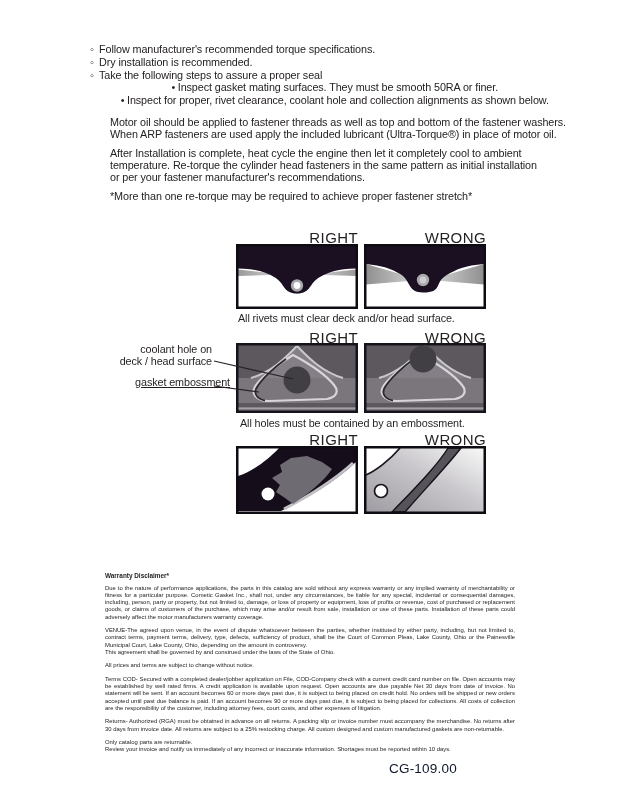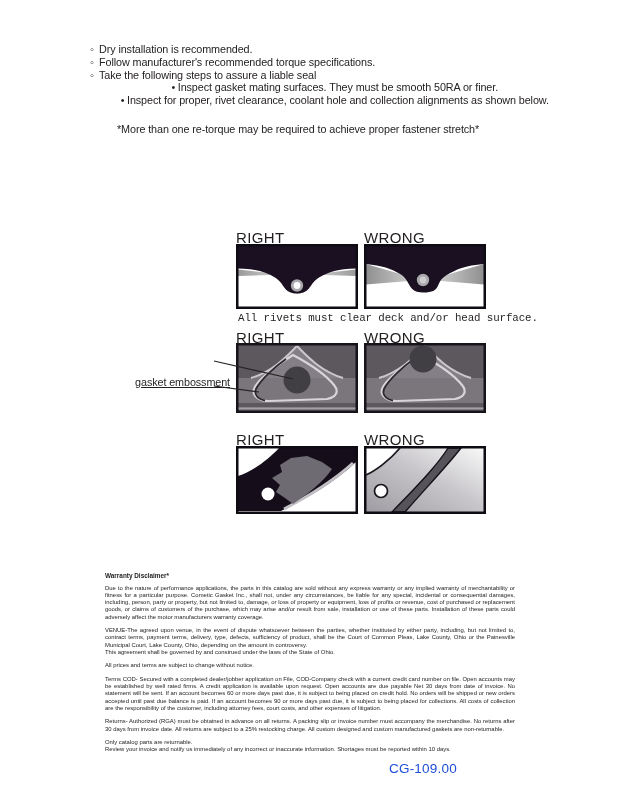--- a/index.html
+++ b/index.html
@@ -14,54 +14,59 @@
   
   .bullets{left:90px;top:43px;font-size:10.8px;letter-spacing:-0.1px;}
   .bullets .row{height:12.8px;line-height:12.8px;white-space:nowrap;}
   .bullets .row.sub{margin-left:28px;text-align:center;}
   .marker{display:inline-block;width:9px;}
 
   
   .diesel{left:110px;top:116px;width:474px;font-size:10.8px;line-height:12px;letter-spacing:-0.1px;}
   .diesel h2{font-size:12.5px;font-weight:bold;margin:0 0 8px 0;letter-spacing:-0.1px;}
   .diesel p{margin:0 0 7px 0;white-space:pre-line;}
-  .diesel p.note{margin:7px;}
+  .diesel p.note{margin:0;}
 
   
-  .dlabel{width:122px;text-align:left;font-size:15px;letter-spacing:0.4px;color:#231f20;}
-  .caption{font-size:10.8px;letter-spacing:-0.1px;line-height:12px;white-space:pre-line;color:#231f20;font-family:Liberation Mono, monospace;}
+  .dlabel{width:122px;text-align:right;font-size:15px;letter-spacing:0.4px;color:#231f20;}
+  .caption{font-size:10.8px;letter-spacing:-0.1px;line-height:12px;white-space:pre-line;color:#231f20;}
   .panel{display:block;}
   .sideL{width:134px;text-align:right;font-size:10.8px;line-height:11.6px;
          letter-spacing:-0.1px;white-space:pre-line;color:#231f20;}
   .leaders{left:0;top:0;pointer-events:none;}
 
   
   .warranty{left:105px;top:572px;width:410px;}
   .warranty h3{font-size:6.4px;margin:0 0 6px 0;}
   .warranty p{font-size:5.9px;line-height:7.15px;margin:0 0 6.5px 0;text-align:justify;}
   .warranty p.tight{margin:0;}
   .warranty p.left{text-align:left;}
 
-  .footer-code{left:389px;top:761px;font-size:13.5px;letter-spacing:0.2px;color:#1d4ed8;}
+  .footer-code{left:389px;top:761px;font-size:13.5px;letter-spacing:0.2px;color:#0f172a;}
 </style>
 </head>
 <body>
 
 <div class="page">
 
 
   <div class="abs bullets">
+    <div class="row"><span class="marker">◦</span><span>Follow manufacturer's recommended torque specifications.</span></div>
     <div class="row"><span class="marker">◦</span><span>Dry installation is recommended.</span></div>
-    <div class="row"><span class="marker">◦</span><span>Follow manufacturer's recommended torque specifications.</span></div>
-    <div class="row"><span class="marker">◦</span><span>Take the following steps to assure a liable seal</span></div>
+    <div class="row"><span class="marker">◦</span><span>Take the following steps to assure a proper seal</span></div>
     <div class="row sub"><span class="marker">•</span><span>Inspect gasket mating surfaces.  They must be smooth 50RA or finer.</span></div>
     <div class="row sub"><span class="marker">•</span><span>Inspect for proper, rivet clearance, coolant hole and collection alignments as shown below.</span></div>
   </div>
 
   <div class="abs diesel">
+    <p>Motor oil should be applied to fastener threads as well as top and bottom of the fastener washers.
+When ARP fasteners are used apply the included lubricant (Ultra-Torque®) in place of motor oil.</p>
+    <p>After Installation is complete, heat cycle the engine then let it completely cool to ambient
+temperature. Re-torque the cylinder head fasteners in the same pattern as initial installation
+or per your fastener manufacturer's recommendations.</p>
     <p class="note">*More than one re-torque may be required to achieve proper fastener stretch*</p>
   </div>
 
   <div class="abs dlabel" style="left:236px;top:229px;">RIGHT</div>
   <div class="abs dlabel" style="left:364px;top:229px;">WRONG</div>
 
   <svg class="abs panel" style="left:236px;top:244px;" width="122" height="65" viewBox="0 0 122 65">
     <defs>
       <linearGradient id="wgL1" x1="0" y1="0" x2="1" y2="0">
           <stop offset="0" stop-color="#9a9a9a"></stop>
@@ -99,20 +104,22 @@
     <circle cx="59" cy="36" r="7" fill="#aaa7ac" stroke="#17101d" stroke-width="1.6"></circle>
     <circle cx="59" cy="36" r="3.4" fill="#cfcccf"></circle>
     <rect x="1.25" y="1.25" width="119.5" height="62.5" fill="none" stroke="#0f0b13" stroke-width="2.5"></rect>
   </svg>
 
   <div class="abs caption" style="left:238px;top:312px;">All rivets must clear deck and/or head surface.</div>
 
   <div class="abs dlabel" style="left:236px;top:329px;">RIGHT</div>
   <div class="abs dlabel" style="left:364px;top:329px;">WRONG</div>
 
+  <div class="abs sideL" style="left:78px;top:344px;">coolant hole on
+deck / head surface</div>
   <div class="abs sideL" style="left:96px;top:377px;text-decoration:underline;">gasket embossment</div>
 
   <svg class="abs panel" style="left:236px;top:343px;" width="122" height="70" viewBox="0 0 122 70">
     <rect x="0" y="0" width="122" height="70" fill="#7a767c"></rect>
     <rect x="2" y="2" width="118" height="33" fill="#5c585e"></rect>
     <path d="M15,35 C38,28 52,12 61,3 C70,12 84,28 107,35 Z" fill="#847f86"></path>
     <path d="M15,35 C38,28 52,12 61,3 M61,3 C70,12 84,28 107,35" stroke="#cac8cc" stroke-width="2" fill="none"></path>
     <path d="M57,12 C72,20 90,32 98,42 C103,48 101,54 91,56 L33,58 C23,58 16,53 18,46 C21,37 42,21 57,12 Z" fill="none" stroke="#d7d5d8" stroke-width="2.2"></path>
     <path d="M50,16 C40,23 25,36 20,46 C18,51 21,56 29,57.5" fill="none" stroke="#2c2930" stroke-width="1.8"></path>
     <circle cx="61" cy="37" r="13.5" fill="#413e44"></circle>
@@ -127,20 +134,21 @@
     <path d="M15,35 C38,28 52,12 61,3 C70,12 84,28 107,35 Z" fill="#847f86"></path>
     <path d="M15,35 C38,28 52,12 61,3 M61,3 C70,12 84,28 107,35" stroke="#cac8cc" stroke-width="2" fill="none"></path>
     <path d="M57,12 C72,20 90,32 98,42 C103,48 101,54 91,56 L33,58 C23,58 16,53 18,46 C21,37 42,21 57,12 Z" fill="none" stroke="#d7d5d8" stroke-width="2.2"></path>
     <path d="M50,16 C40,23 25,36 20,46 C18,51 21,56 29,57.5" fill="none" stroke="#2c2930" stroke-width="1.8"></path>
     <circle cx="59" cy="16" r="13.5" fill="#413e44"></circle>
     <rect x="2" y="60" width="118" height="4.5" fill="#5c585e"></rect>
     <rect x="2" y="64.5" width="118" height="1.6" fill="#a4a1a6"></rect>
     <rect x="1.25" y="1.25" width="119.5" height="67.5" fill="none" stroke="#17131a" stroke-width="2.5"></rect>
   </svg>
 
+  <div class="abs caption" style="left:240px;top:417px;">All holes must be contained by an embossment.</div>
 
   <svg class="abs leaders" width="618" height="800" viewBox="0 0 618 800">
     <line x1="214" y1="361" x2="293" y2="379" stroke="#262223" stroke-width="1.1"></line>
     <line x1="214" y1="386" x2="259" y2="392" stroke="#262223" stroke-width="1.1"></line>
   </svg>
 
   <div class="abs dlabel" style="left:236px;top:431px;">RIGHT</div>
   <div class="abs dlabel" style="left:364px;top:431px;">WRONG</div>
 
   <svg class="abs panel" style="left:236px;top:446px;" width="122" height="68" viewBox="0 0 122 68">

